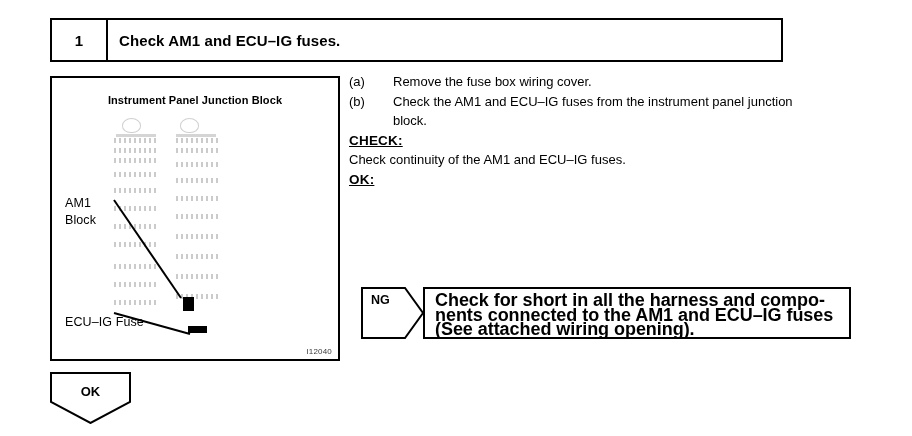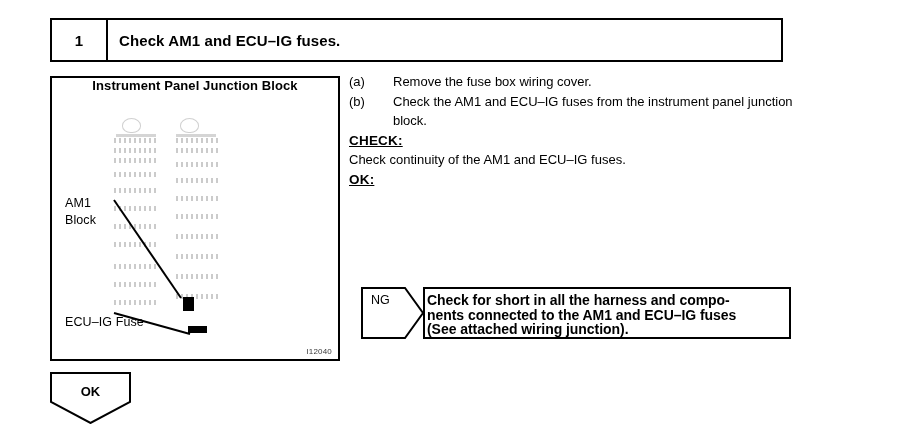--- a/index.html
+++ b/index.html
@@ -57,25 +57,25 @@
     top: 76px;
     width: 290px;
     height: 285px;
     border: 2px solid #000;
     box-sizing: border-box;
     background: #fff;
     overflow: hidden;
   }
   .illus-caption {
     position: absolute;
-    top: 0;
+    top: 16px;
     left: 0;
     width: 100%;
     text-align: center;
-    font-size: 13px;
+    font-size: 11px;
     font-weight: bold;
     letter-spacing: 0.1px;
   }
   .figure-code {
     position: absolute;
     right: 6px;
     bottom: 3px;
     font-size: 8px;
     color: #3a3a3a;
     letter-spacing: 0.2px;
@@ -208,32 +208,32 @@
     top: 0;
     width: 64px;
     height: 52px;
   }
   .ng-flag svg { display: block; }
   .ng-flag-label {
     position: absolute;
     left: 10px;
     top: 6px;
     font-size: 12.5px;
-    font-weight: normal;
+    font-weight: bold;
   }
   .ng-box {
     position: absolute;
     left: 62px;
     top: 0;
-    width: 368px;
+    width: 428px;
     height: 52px;
     border: 2px solid #000;
     box-sizing: border-box;
-    padding: 4px 6px 0 2px;
-    font-size: 14px;
+    padding: 4px 6px 0 10px;
+    font-size: 18px;
     font-weight: bold;
     line-height: 14.6px;
     letter-spacing: -0.05px;
   }
   .ng-box span { display: block; }
 
   
   .ok-pentagon {
     position: absolute;
     left: 50px;
@@ -335,21 +335,21 @@
 <div class="ng-branch">
   <div class="ng-flag">
     <svg width="64" height="52" viewBox="0 0 64 52">
       <path d="M1,1 H44 L62,26 L44,51 H1 Z" fill="#ffffff" stroke="#000000" stroke-width="2"></path>
     </svg>
     <span class="ng-flag-label">NG</span>
   </div>
   <div class="ng-box">
     <span>Check for short in all the harness and compo-</span>
     <span>nents connected to the AM1 and ECU–IG fuses</span>
-    <span>(See attached wiring junction).</span>
+    <span>(See attached wiring opening).</span>
   </div>
 </div>
 
 <div class="ok-pentagon">
   <svg width="81" height="52" viewBox="0 0 81 52">
     <path d="M1,1 H80 V30 L40.5,51 L1,30 Z" fill="#ffffff" stroke="#000000" stroke-width="2"></path>
   </svg>
   <span class="ok-pentagon-label">OK</span>
 </div>
 

